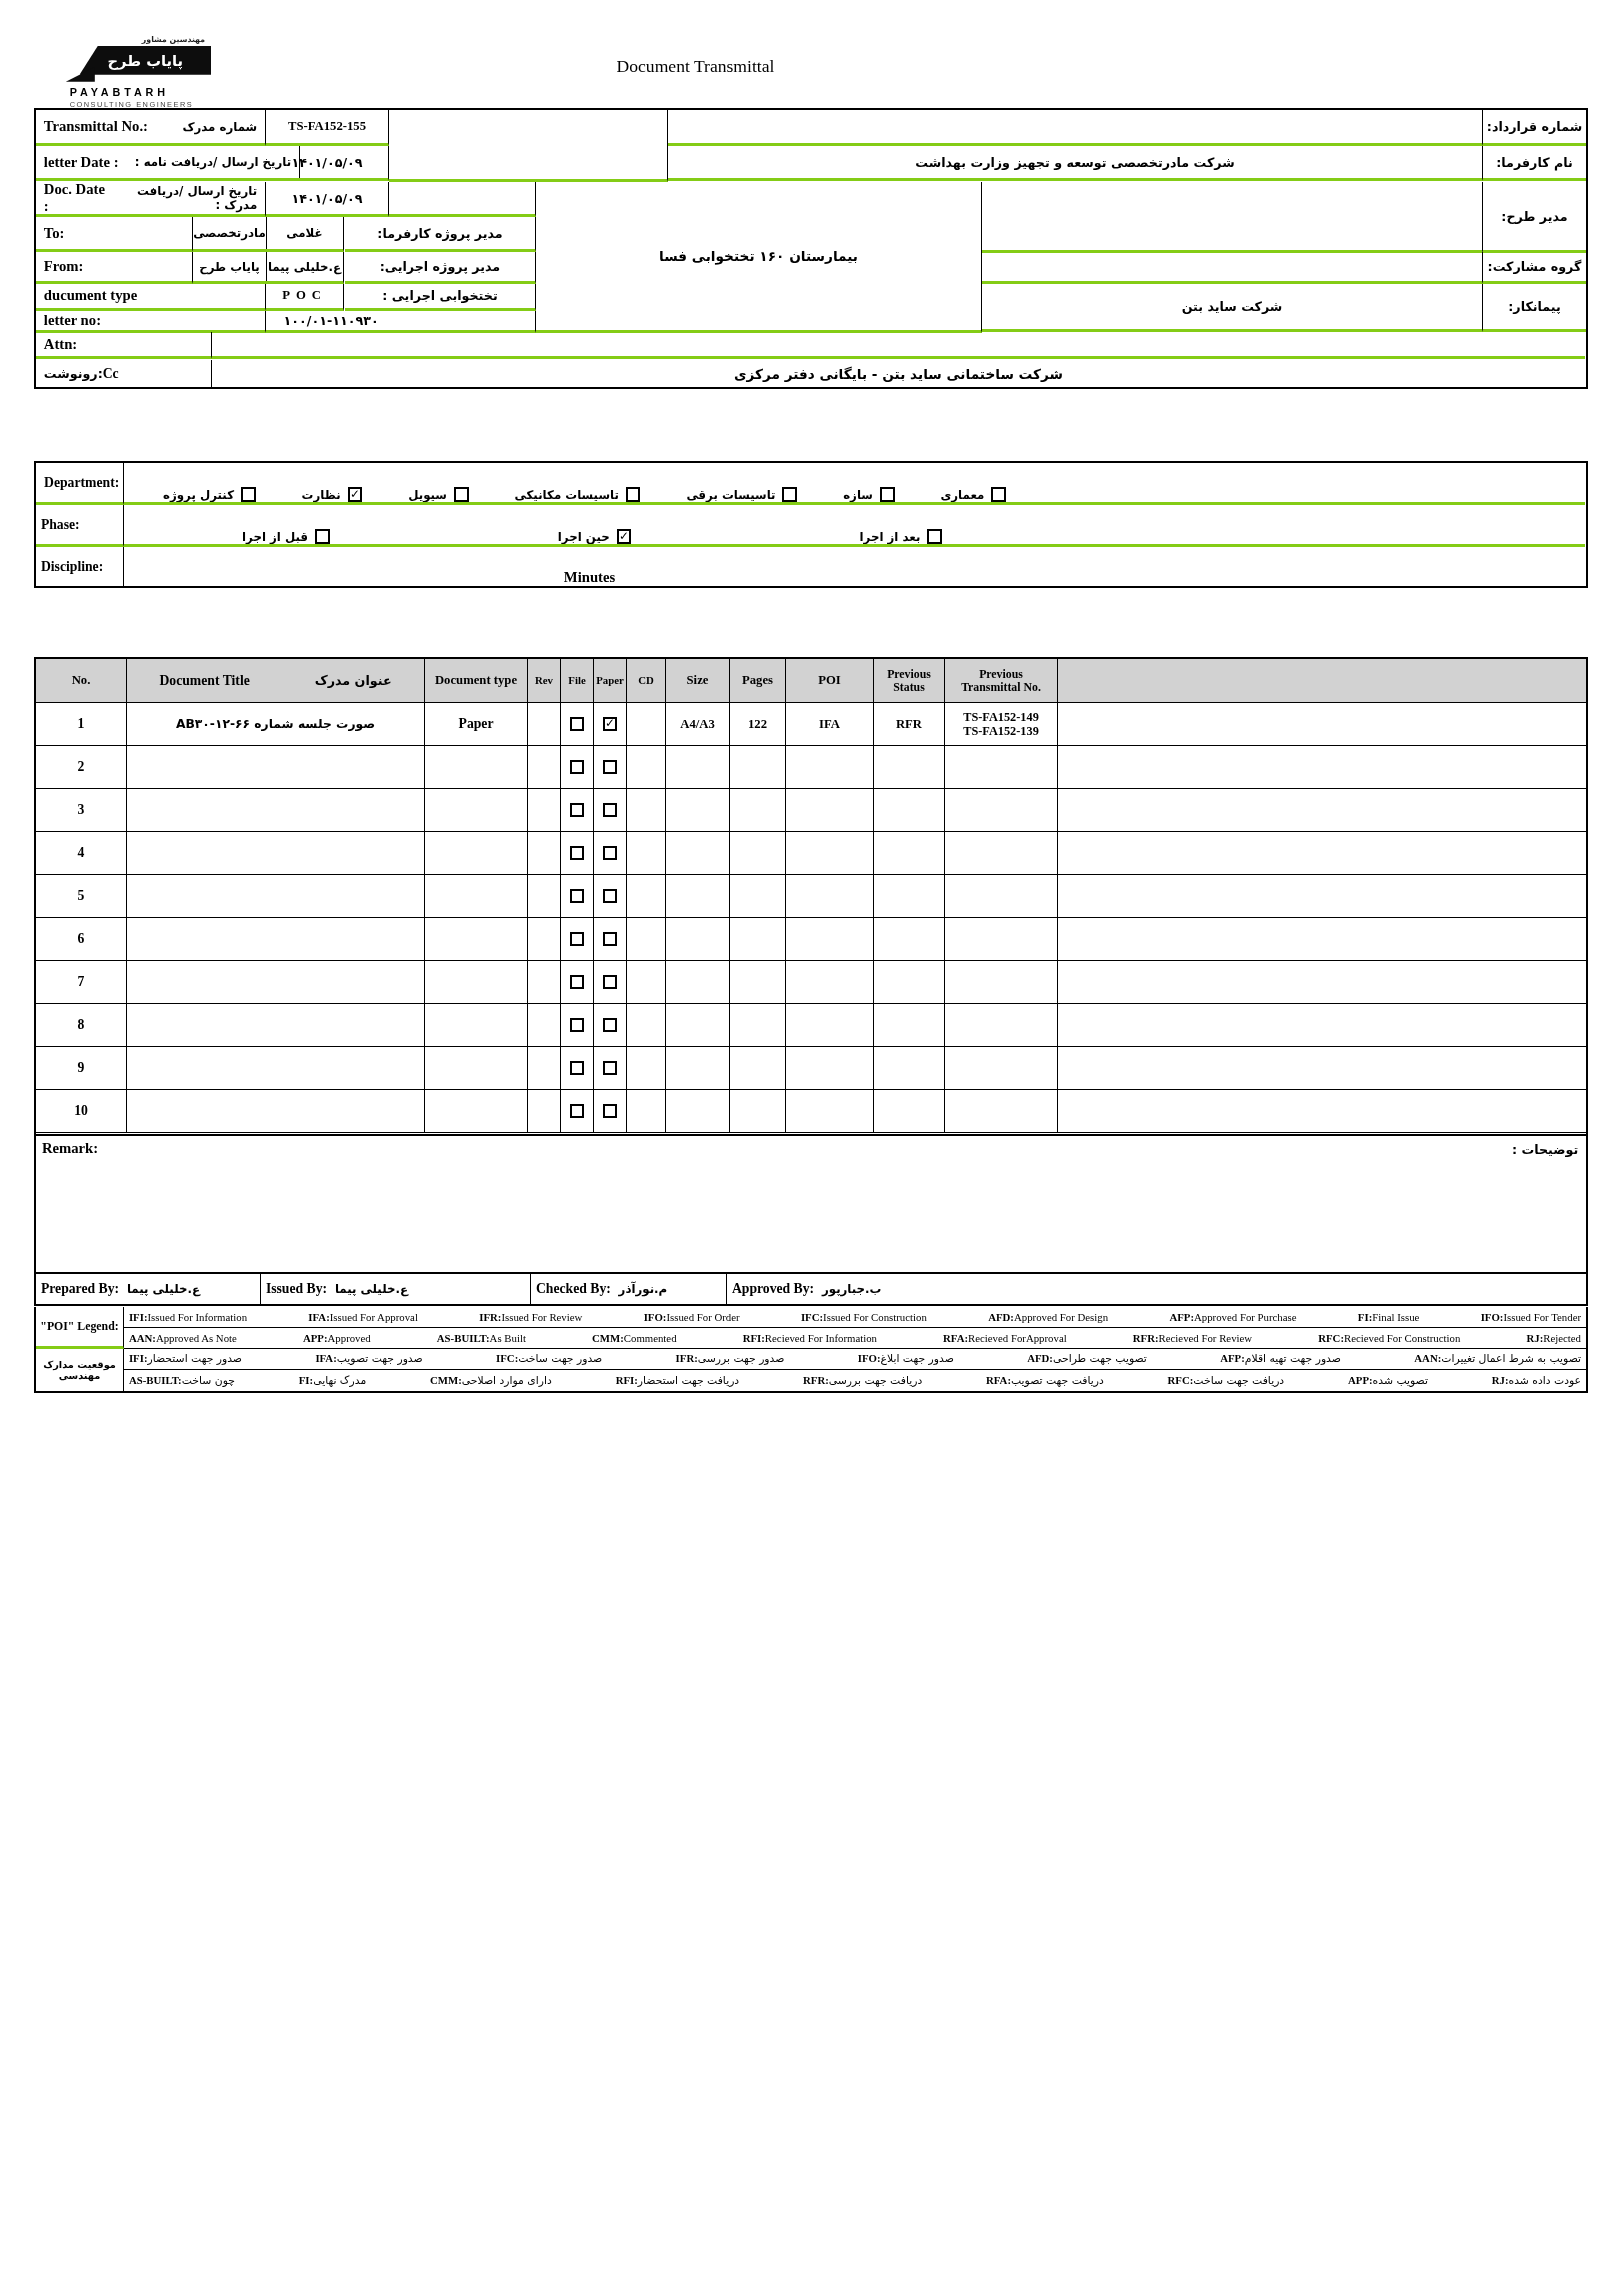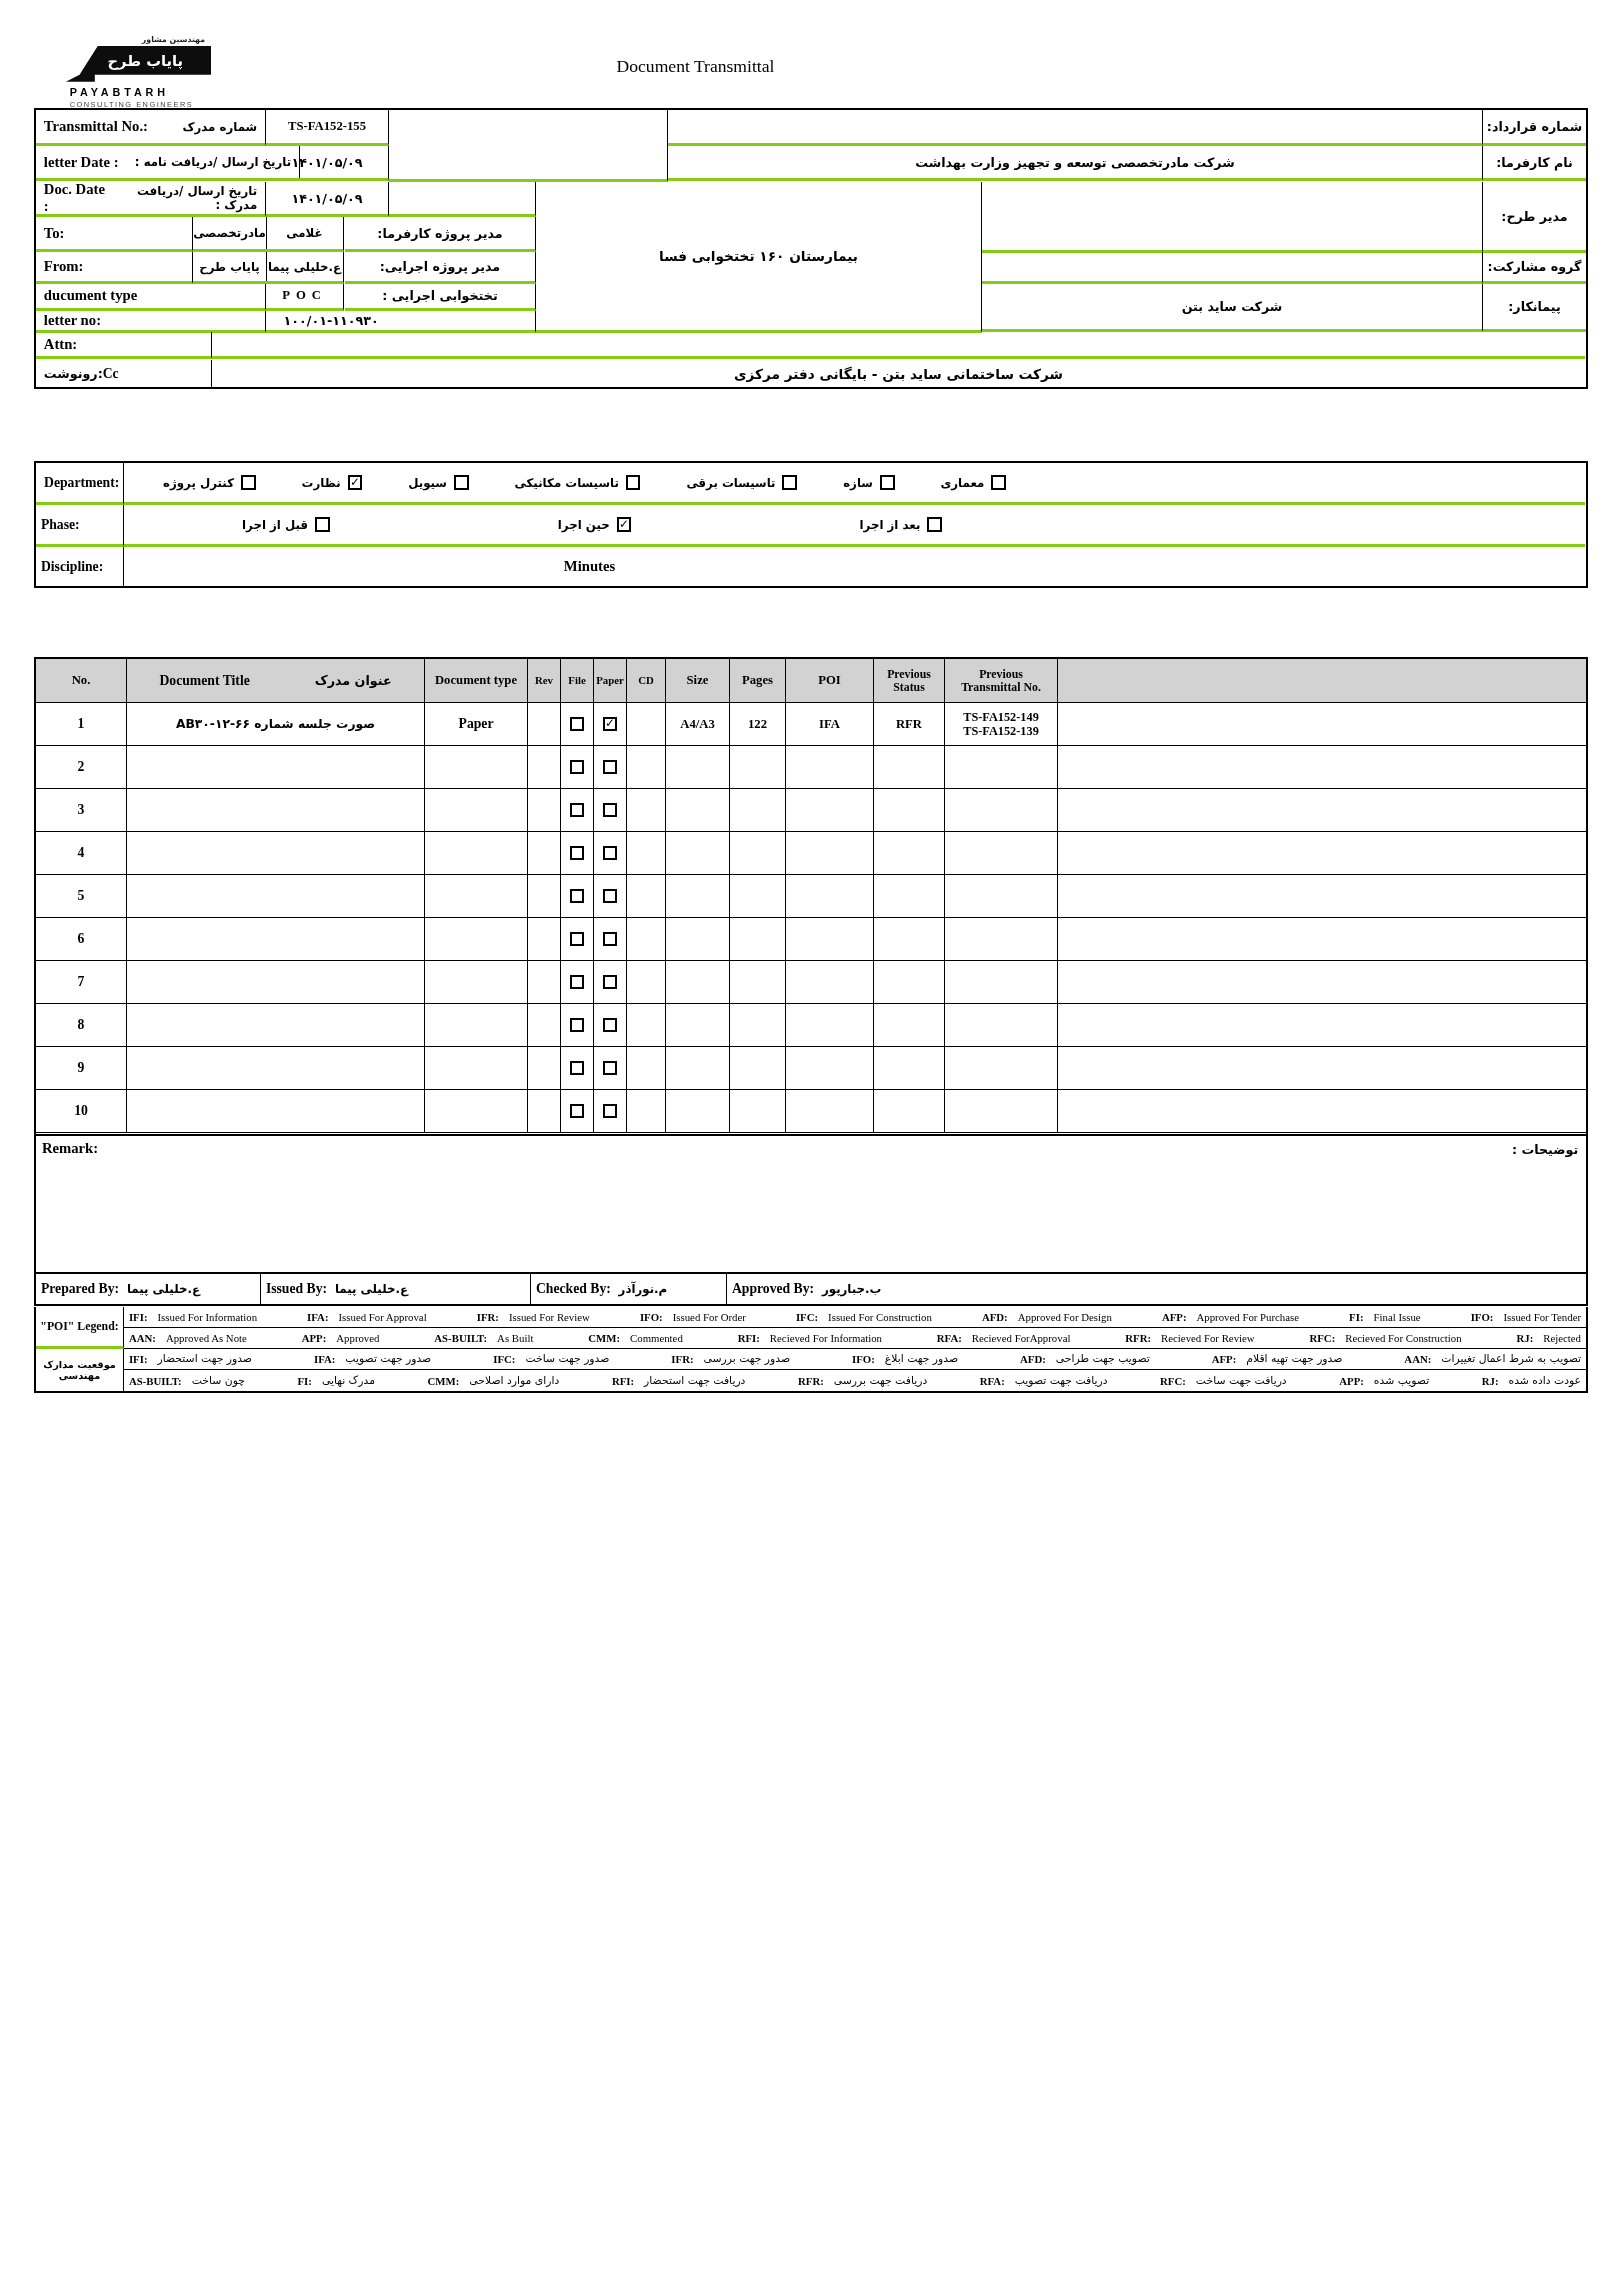--- a/index.html
+++ b/index.html
@@ -79,21 +79,21 @@
 
 
 .cls{left:34px;top:461px;width:1550px;height:123px}
 .k1{left:0;top:0;width:88px;height:42px;padding-left:8px}
 .k2{left:88px;top:0;width:1461px;height:42px}
 .k3{left:0;top:42px;width:88px;height:42px;padding-left:4.9px}
 .k4{left:88px;top:42px;width:1461px;height:42px}
 .k5{left:0;top:84px;width:88px;height:39px;padding-left:4.9px}
 .k6{left:88px;top:84px;width:1461px;height:39px}
 .cls-lab{font-size:13.7px;white-space:nowrap}
-.oz{position:absolute;top:0;bottom:0;display:flex;align-items:center;justify-content:space-between}
+.oz{position:absolute;top:0;bottom:0;display:flex;align-items:flex-end;justify-content:space-between}
 .oz-dept{left:39px;right:579px}
 .oz-phase{left:118px;right:643px}
 .oz-disc{left:0;right:530px;justify-content:center}
 .opt{display:flex;align-items:center;gap:6.9px}
 .opt-label{font-size:11.8px}
 
 
 .doct{left:34px;top:657px;width:1550px;height:475px}
 .thead,.trow{display:grid;grid-template-columns:91px 298px 103px 33px 33px 33px 39px 64px 56px 88px 71px 113px 1fr}
 .thead{height:44px;background:#d2d2d2}
@@ -124,21 +124,21 @@
 
 .legend{left:34px;top:1307px;width:1550px;height:84px;border-top:none}
 .lg-poi{left:0;top:0;width:88px;height:42px;justify-content:center;text-align:center}
 .lg-side{left:0;top:42px;width:88px;height:42px;justify-content:center;text-align:center;border-bottom:none}
 .lg-row{position:absolute;display:flex;align-items:center;justify-content:space-between;
   padding:0 4.9px;border-bottom:1px solid #000}
 .lr1{left:88px;top:0;right:0;height:20.6px}
 .lr2{left:88px;top:20.6px;right:0;height:21.6px}
 .lr3{left:88px;top:42px;right:0;height:20.6px}
 .lr4{left:88px;top:63px;right:0;height:21.6px;border-bottom:none}
-.lg-entry{display:flex;align-items:center;gap:10px;white-space:nowrap}
+.lg-entry{display:flex;gap:0;white-space:nowrap}
 .lg-code{font-size:10.8px;font-weight:700}
 .lg-text{font-size:10.8px;font-weight:400}
 .lg-fa .lg-text{font-family:"DejaVu Sans",sans-serif;direction:rtl;unicode-bidi:isolate;font-size:10.8px}
 </style>
 </head>
 <body>
 
 <div class="page">
 
   <div class="logo">

